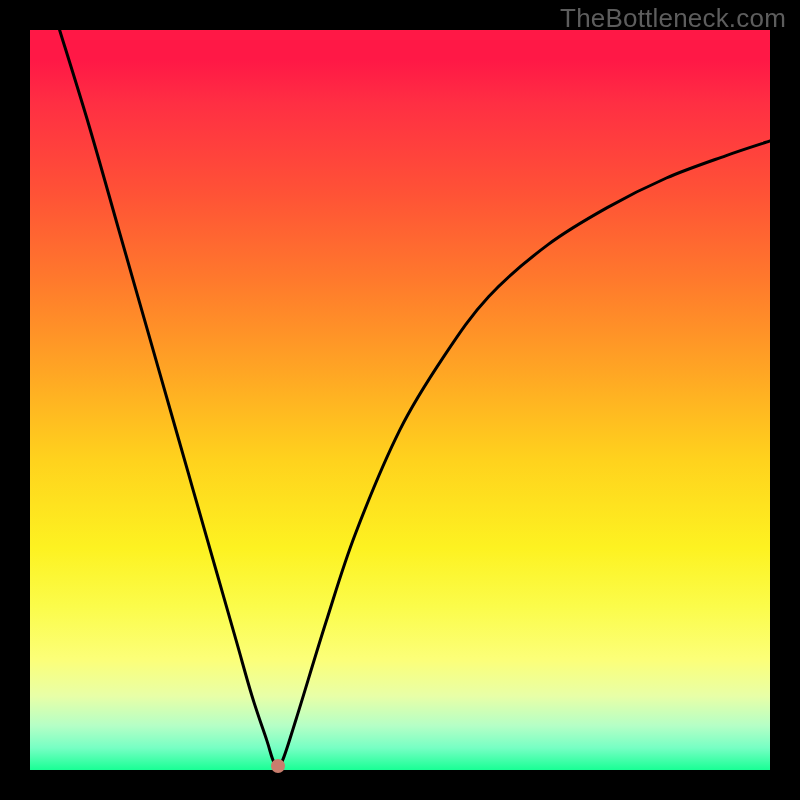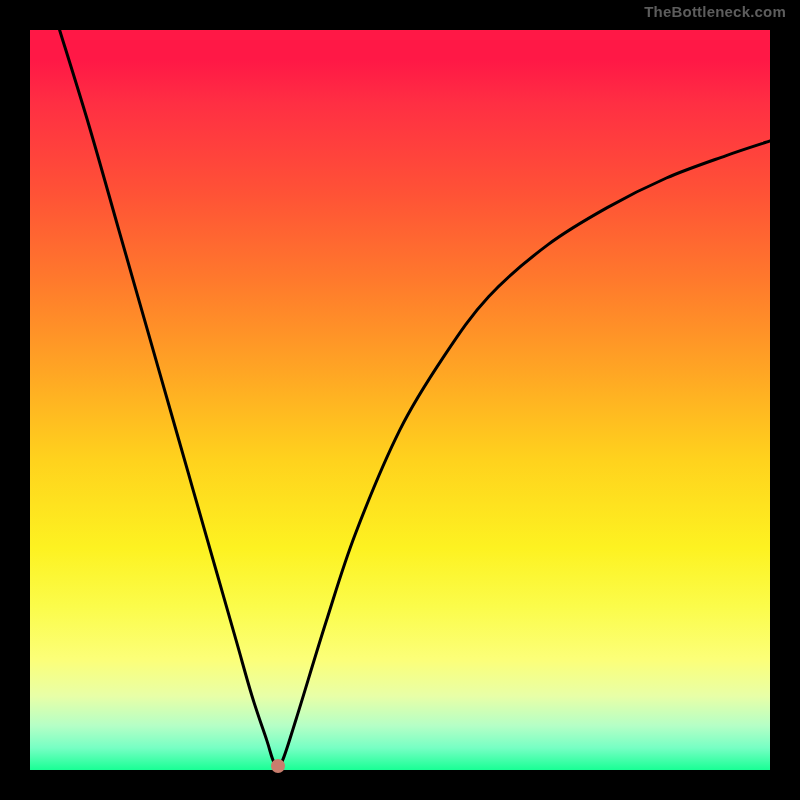--- a/index.html
+++ b/index.html
@@ -15,22 +15,22 @@
     position: relative;
     width: 800px;
     height: 800px;
     background: #000;
   }
   .watermark {
     position: absolute;
     top: 3px;
     right: 14px;
     color: #5d5d5d;
-    font-size: 15px;
-    font-weight: 700;
+    font-size: 26px;
+    font-weight: 400;
     letter-spacing: 0.2px;
     z-index: 10;
   }
   .plot {
     position: absolute;
     left: 30px;
     top: 30px;
     width: 740px;
     height: 740px;
   }

